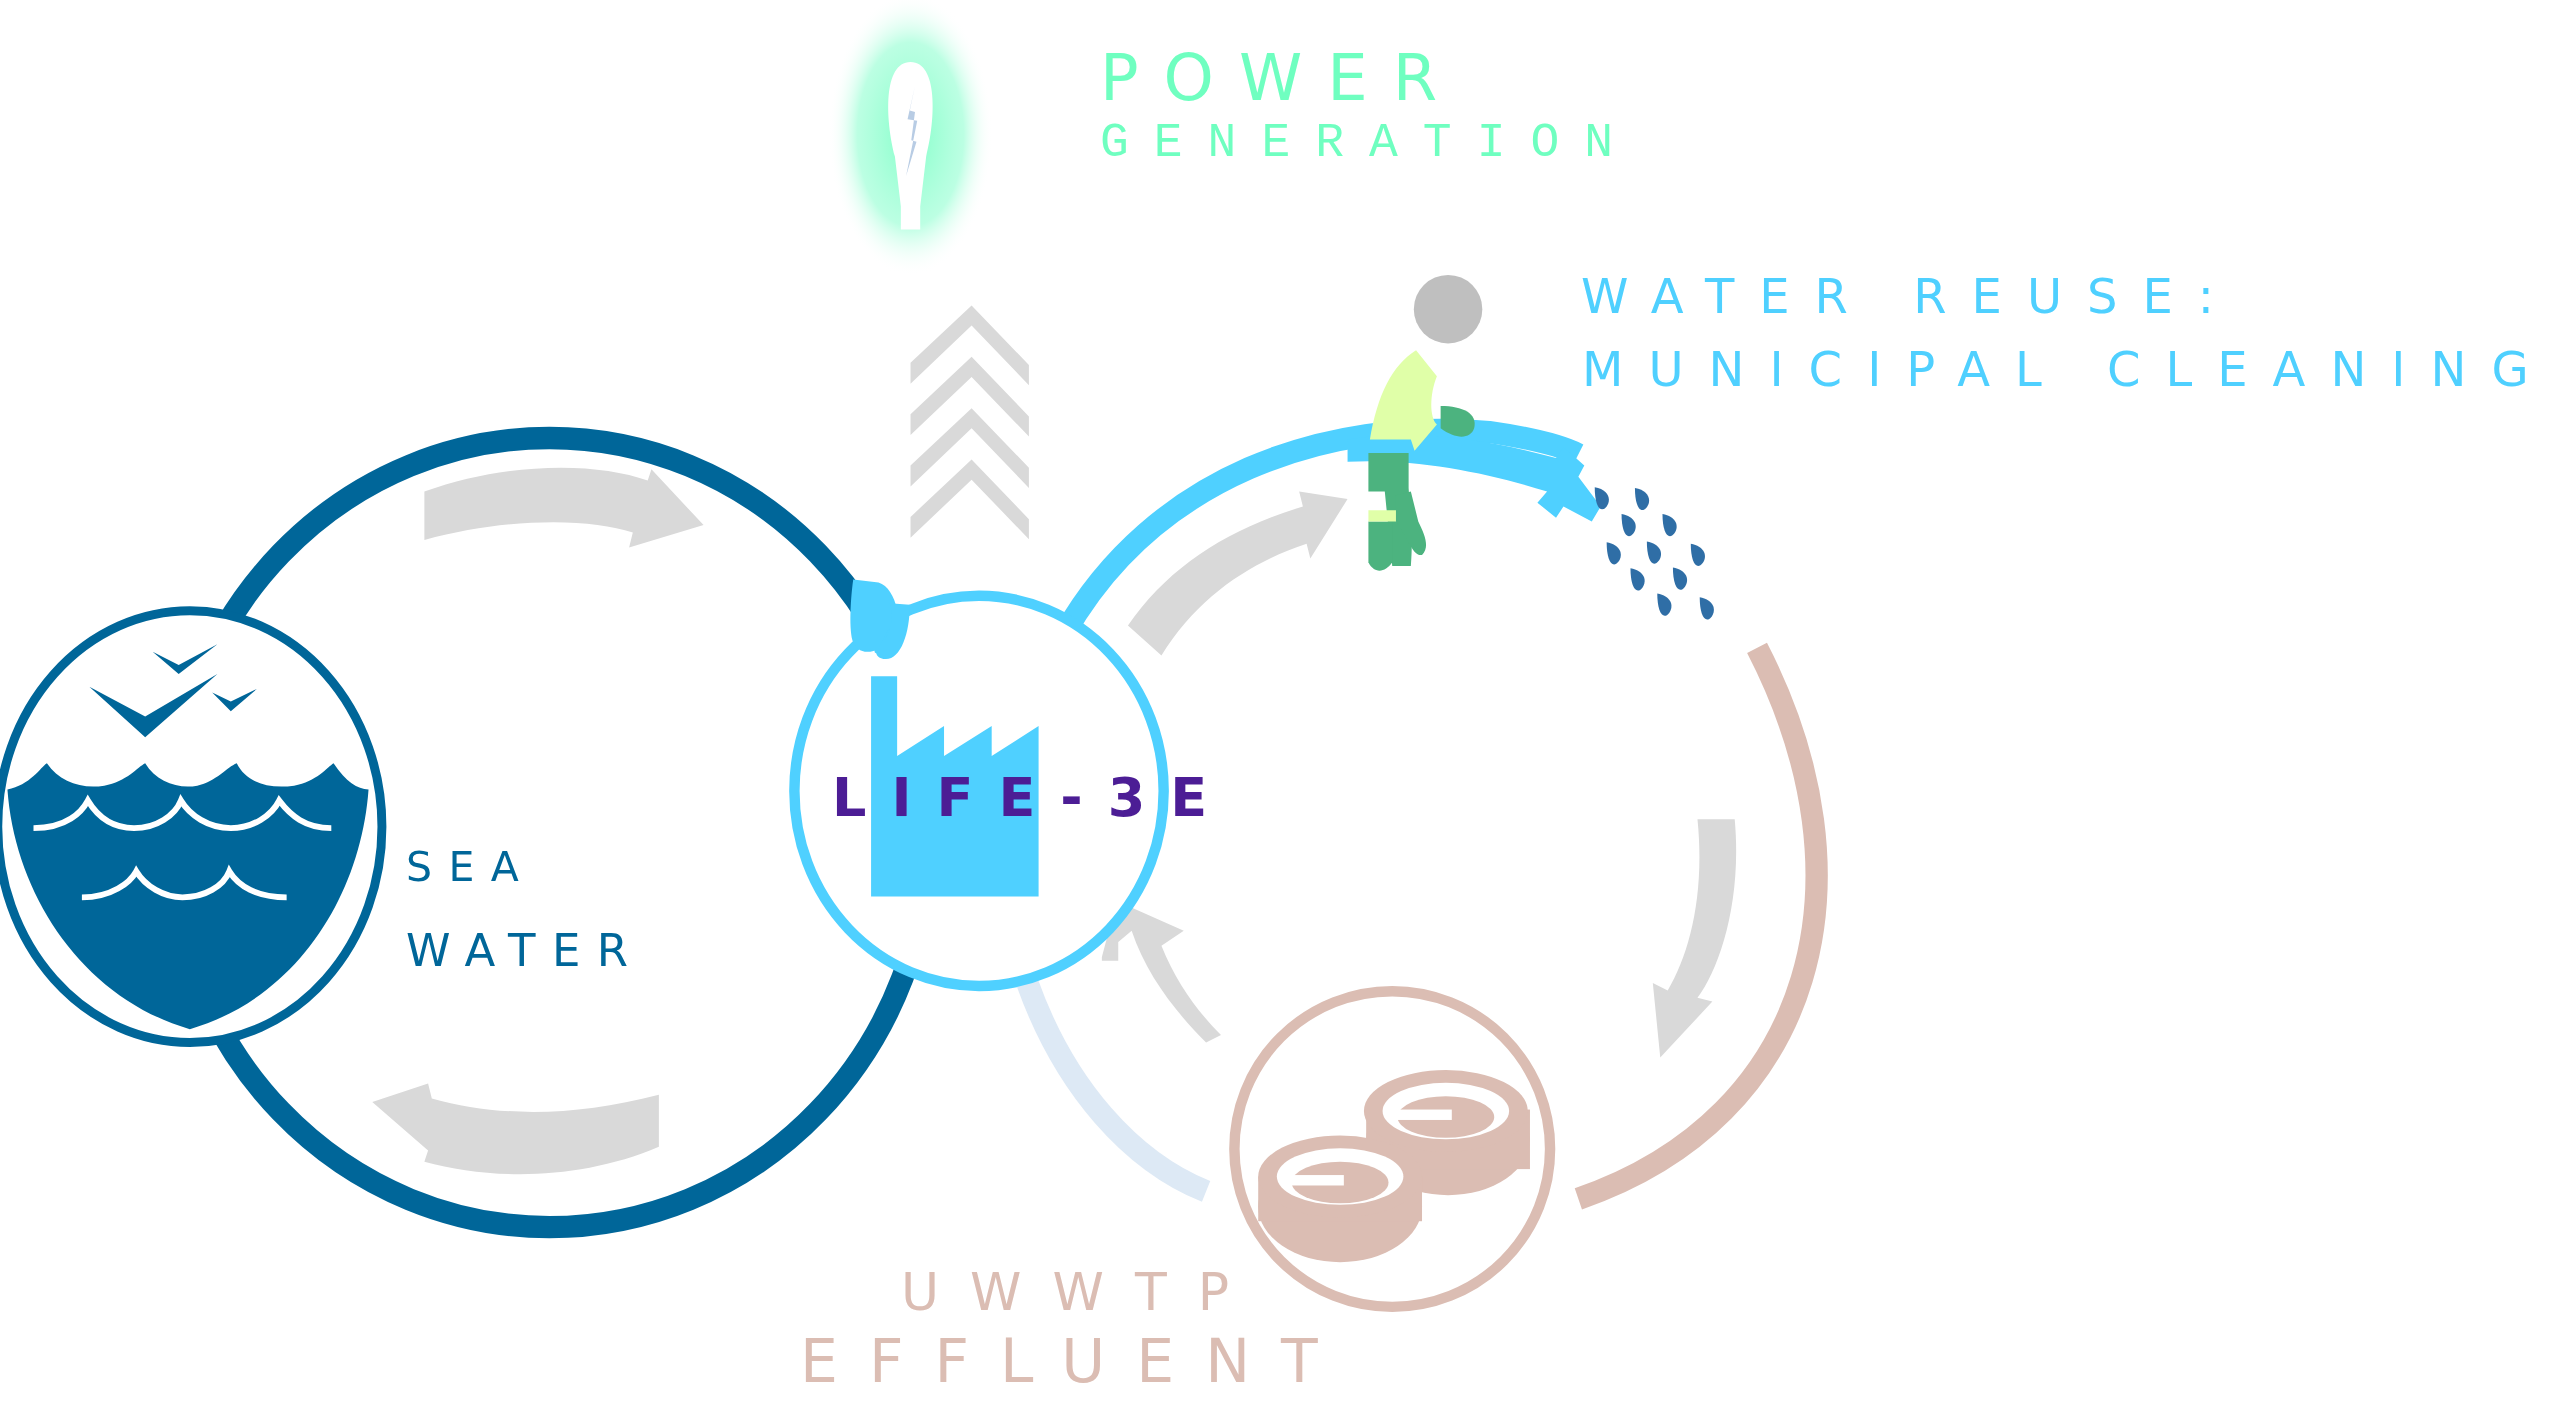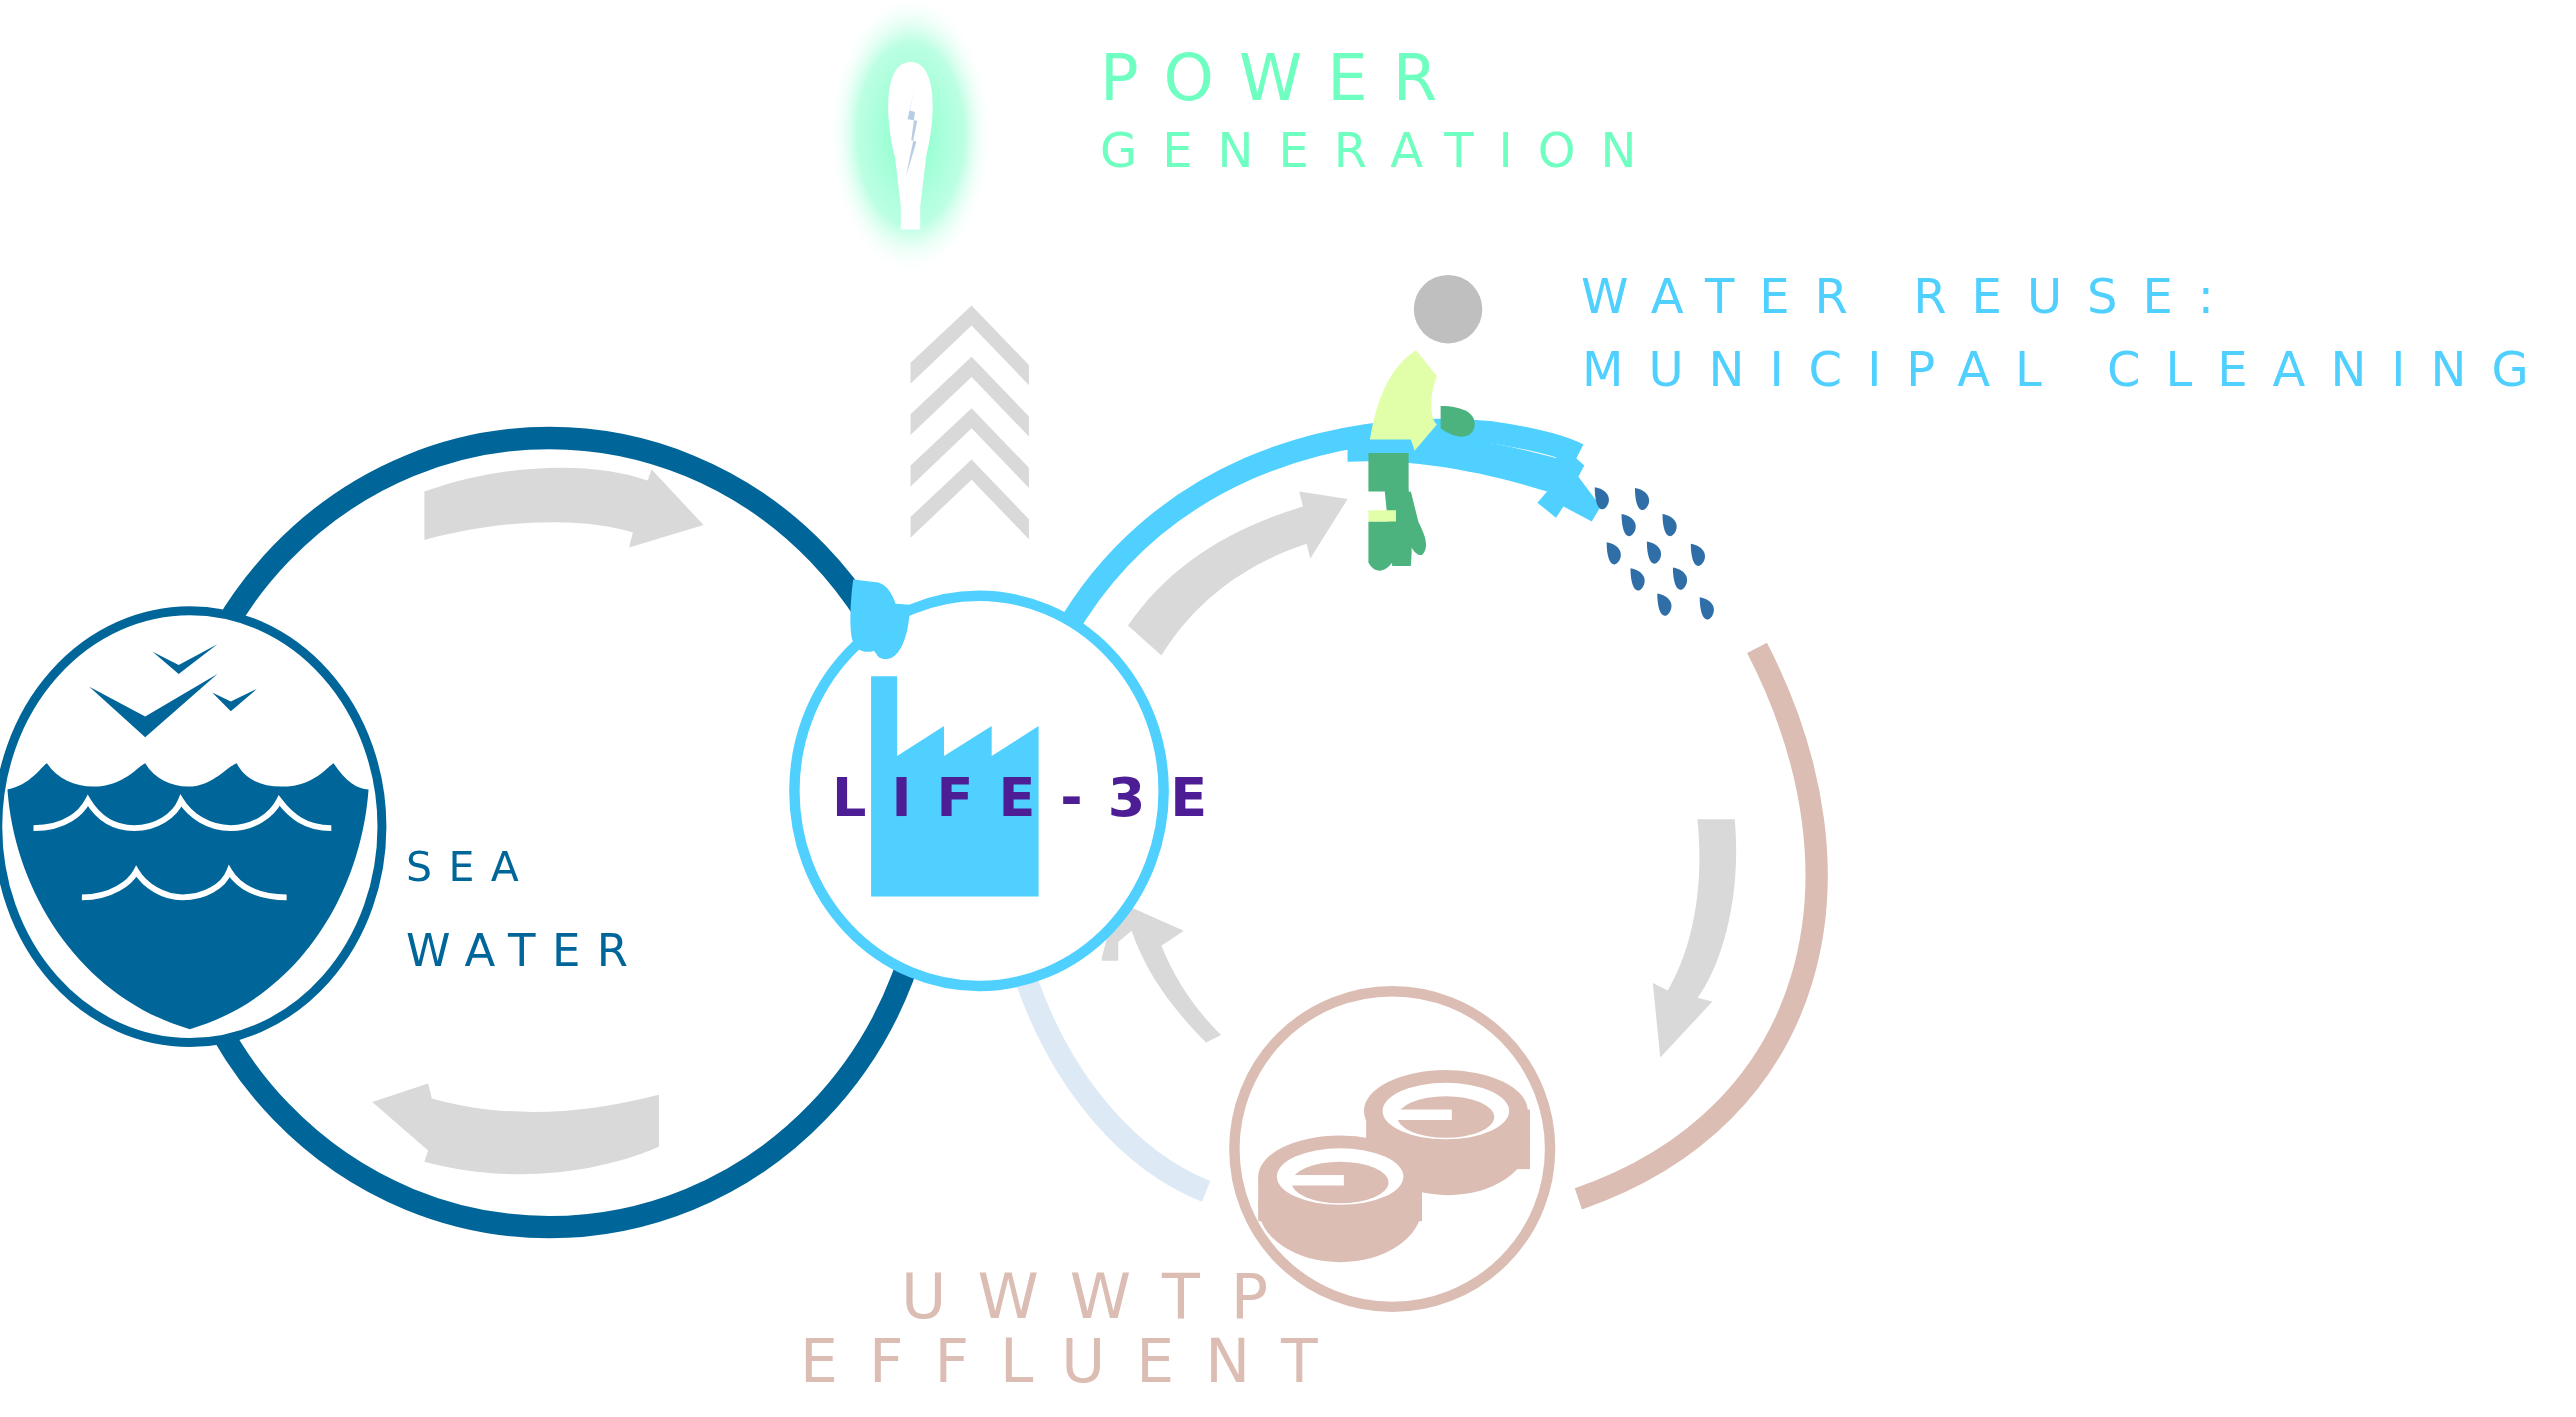--- a/index.html
+++ b/index.html
@@ -2,26 +2,26 @@
 <html style="font-size:12px"><head>
 <meta charset="utf-8">
 <style>
   html, body { margin:0; padding:0; background:#ffffff; }
   body { width:2576px; height:1418px; position:relative; overflow:hidden;
          font-family:"DejaVu Sans", sans-serif; }
   #canvas { position:absolute; left:0; top:0; }
   .lbl { position:absolute; white-space:pre; font-family:"DejaVu Sans", sans-serif;
          font-weight:400; line-height:1; }
   .power { left:1100px; top:46px; font-size:64px; letter-spacing:25px; }
-  .power2 { left:1100px; top:126px; font-size:48px; letter-spacing:25px; }
+  .power2 { left:1100px; top:119px; font-size:48px; letter-spacing:25px;font-family:Liberation Mono, monospace; }
   .reuse1 { left:1581px; top:272px; font-size:48px; letter-spacing:25px; }
   .reuse2 { left:1582px; top:345px; font-size:48px; letter-spacing:25px; }
   .sea1 { left:406px; top:847px; font-size:41px; letter-spacing:16.4px; }
   .sea2 { left:406px; top:928px; font-size:45px; letter-spacing:16.4px; }
-  .uw1 { left:901px; top:1266px; font-size:62px; letter-spacing:31px; }
+  .uw1 { left:901px; top:1266px; font-size:52px; letter-spacing:31px; }
   .uw2 { left:800px; top:1331px; font-size:60px; letter-spacing:31px; }
   .life { left:832px; top:771px; font-size:54px; font-weight:700; letter-spacing:25px; color:#4c1d95; }
   .ul { text-decoration-thickness:4.5px; text-underline-offset:10.4px; }
 </style>
 </head>
 <body>
 
 <svg id="canvas" width="2576" height="1418" viewBox="0 0 3460 1904" xmlns="http://www.w3.org/2000/svg">
   <defs>
     <radialGradient id="glow" cx="50%" cy="50%" r="50%">

